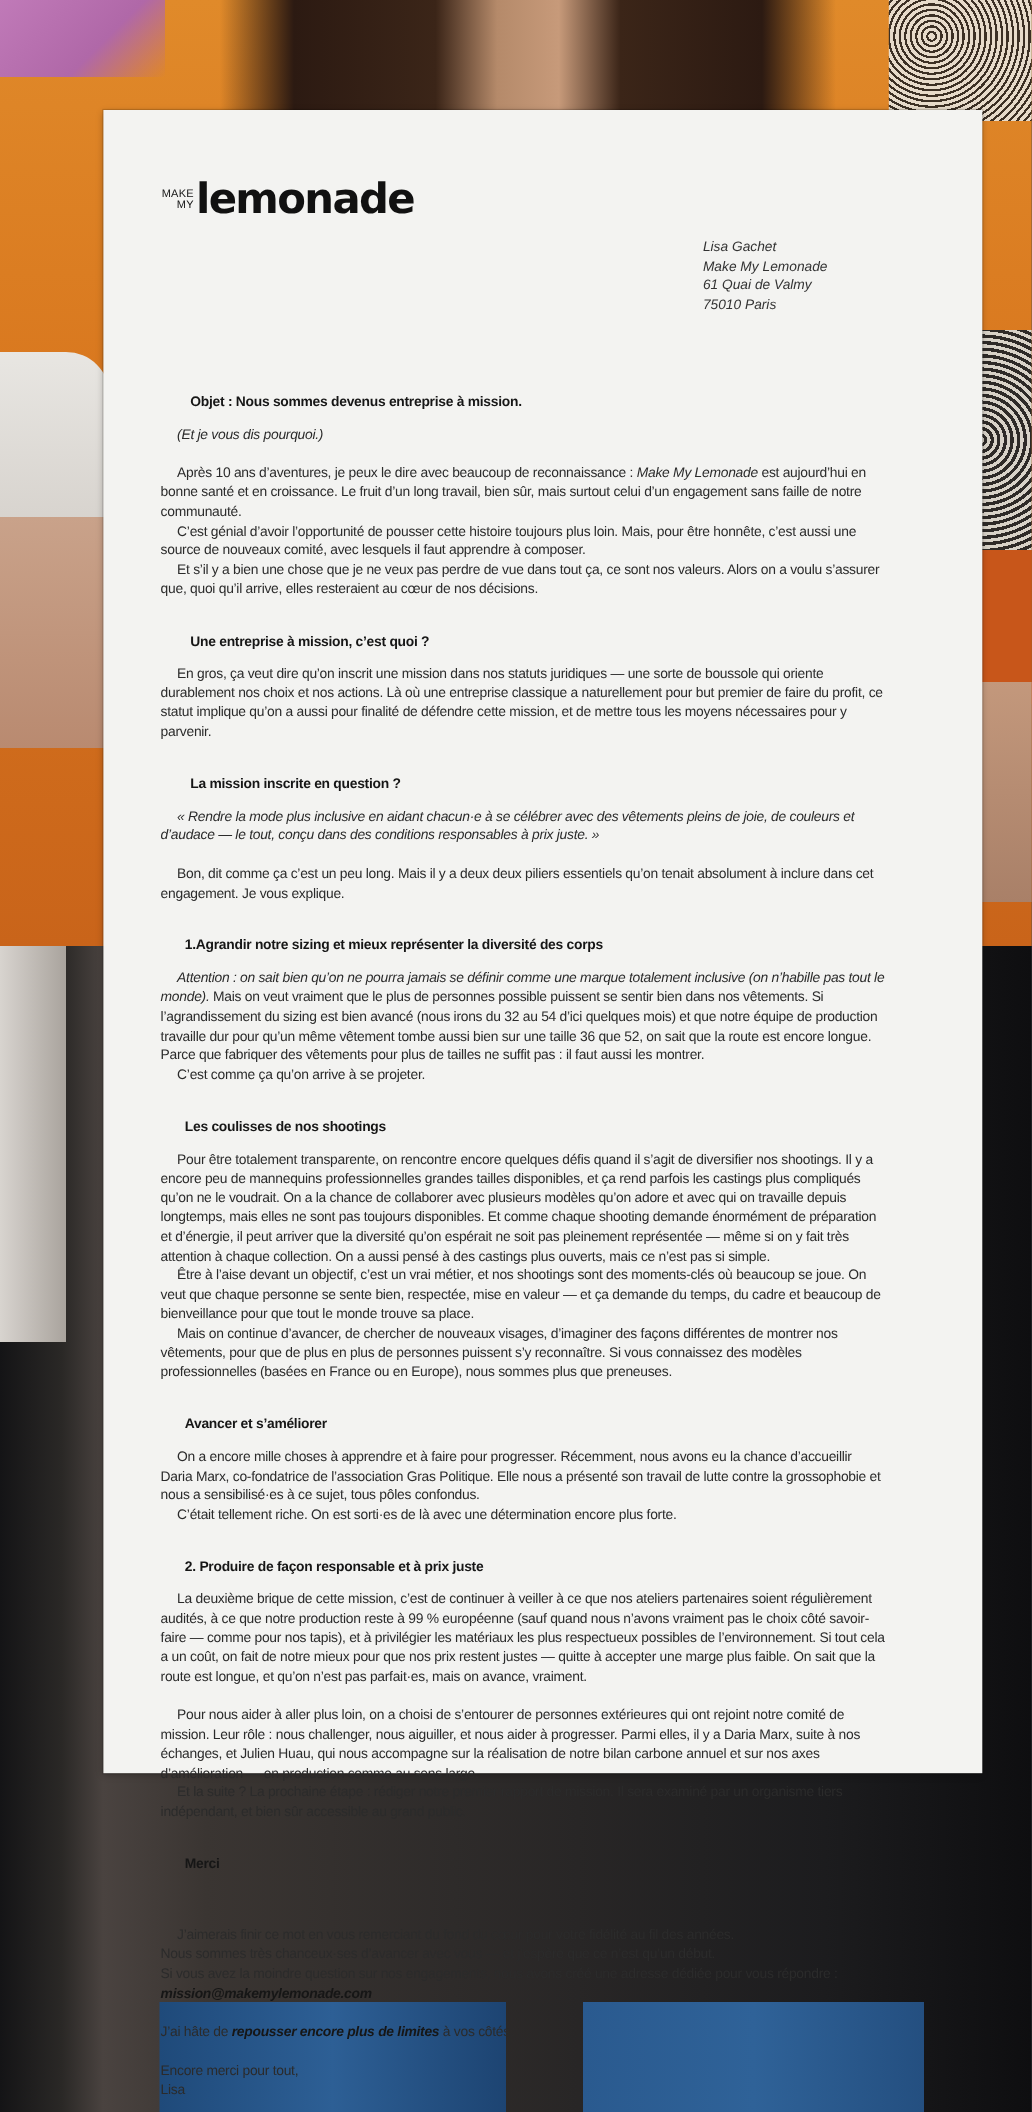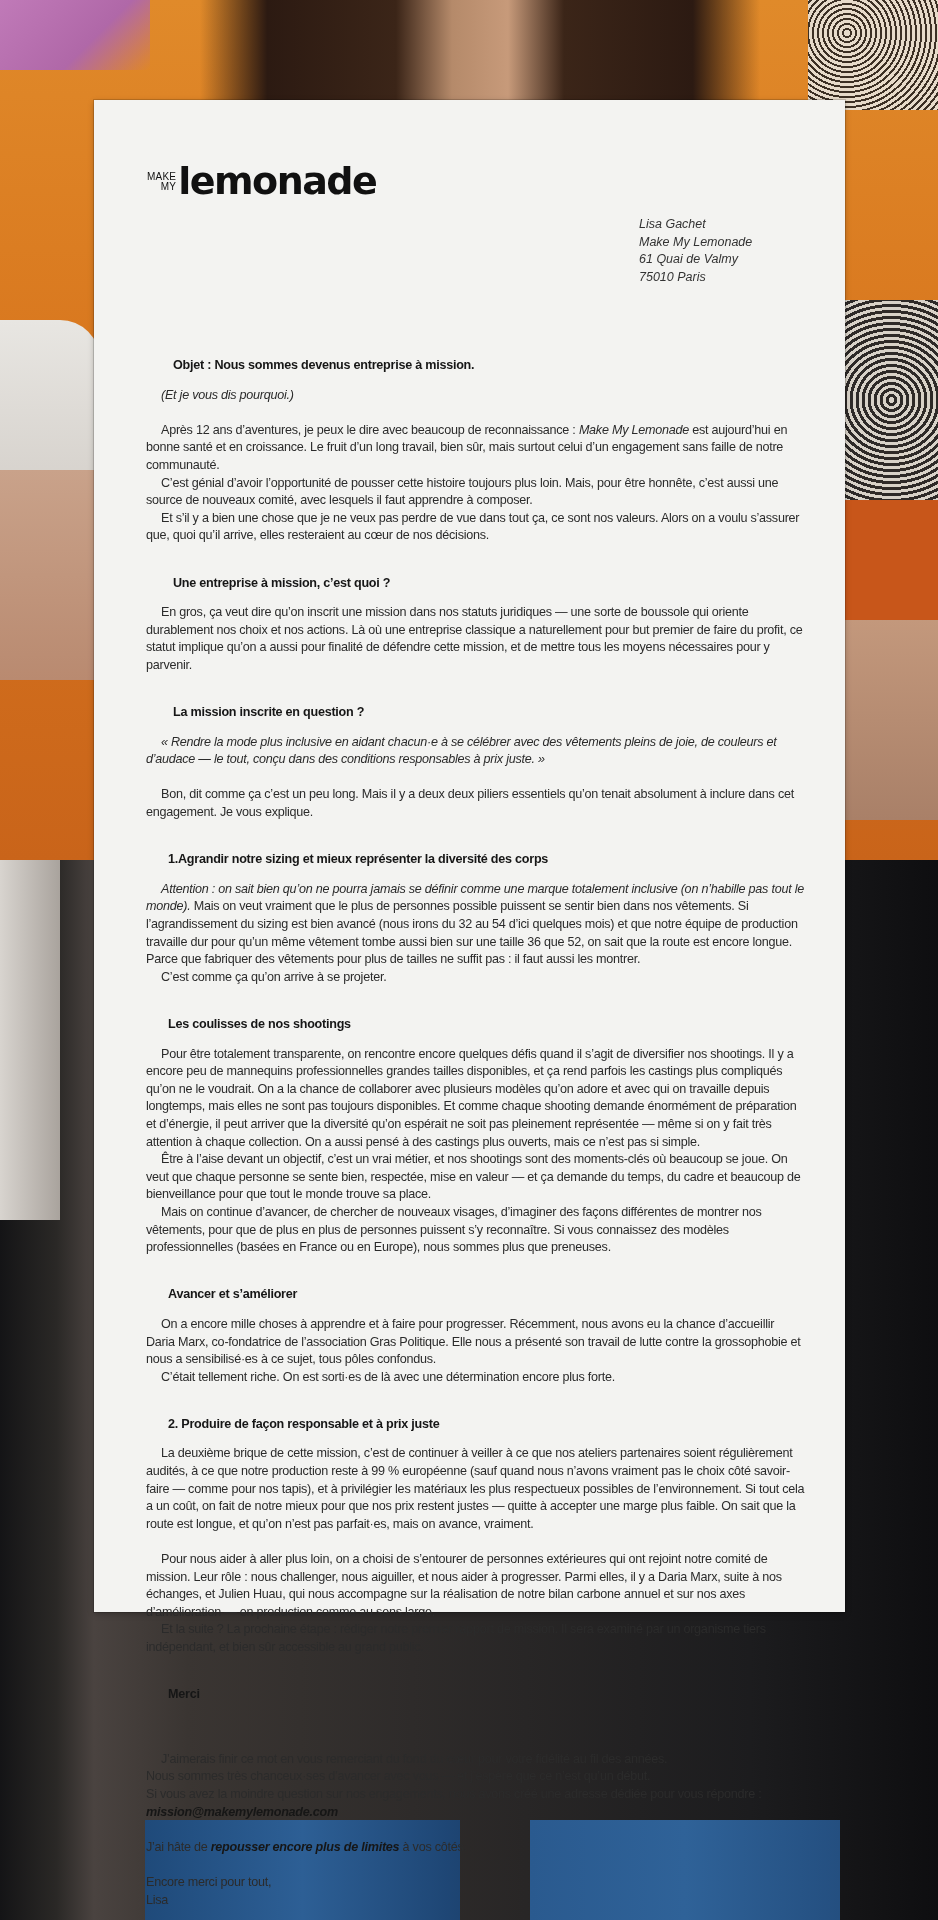--- a/index.html
+++ b/index.html
@@ -38,20 +38,21 @@
     .bg .jeans-left { position:absolute; left:145px; top:1820px; width:315px; height:100px;
       background: linear-gradient(90deg,#1f4a7a,#2d5f95 50%,#1d4472); }
     .bg .jeans-right { position:absolute; left:530px; top:1820px; width:310px; height:100px;
       background: linear-gradient(90deg,#2a5a8f,#2f6298 50%,#244f80); }
 
     
     .paper {
       position: absolute; left: 94px; top: 100px; width: 751px; height: 1512px;
       background: #f3f3f1;
       box-shadow: 0 0 0 1px rgba(0,0,0,0.15), 0 2px 6px rgba(0,0,0,0.25);
+      padding-left: 48px;
     }
     .logo { position: absolute; left: 53px; top: 62px; display: flex; align-items: flex-end; }
     .logo .small { font-family: "Liberation Sans", sans-serif; font-size: 10px; line-height: 10px;
       color: #111; letter-spacing: 0.2px; margin-right: 2px; padding-bottom: 8px; text-align: right; }
     .logo .big { font-family: "DejaVu Sans", sans-serif; font-weight: bold; font-size: 38px;
       line-height: 38px; color: #111; letter-spacing: -1.5px; }
     .address { position: absolute; left: 545px; top: 116px; font-style: italic;
       font-size: 12.5px; line-height: 17.5px; color: #333; }
 
     .body { position: absolute; left: 52px; top: 245px; width: 660px;
@@ -99,21 +100,21 @@
     <div>Make My Lemonade</div>
     <div>61 Quai de Valmy</div>
     <div>75010 Paris</div>
   </div>
 
   <div class="body">
     <div class="h">Objet : Nous sommes devenus entreprise à mission.</div>
     <div class="it" style="padding-left:15px">(Et je vous dis pourquoi.)</div>
     <div class="gap"></div>
 
-    <p><span>Après 12 ans d’aventures, je peux le dire avec beaucoup de reconnaissance : </span><span class="it">Make My Lemonade</span><span> est aujourd’hui en bonne santé et en croissance. Le fruit d’un long travail, bien sûr, mais surtout celui d’un engagement sans faille de notre communauté.</span></p>
+    <p><span>Après 10 ans d’aventures, je peux le dire avec beaucoup de reconnaissance : </span><span class="it">Make My Lemonade</span><span> est aujourd’hui en bonne santé et en croissance. Le fruit d’un long travail, bien sûr, mais surtout celui d’un engagement sans faille de notre communauté.</span></p>
     <p>C’est génial d’avoir l’opportunité de pousser cette histoire toujours plus loin. Mais, pour être honnête, c’est aussi une source de nouveaux comité, avec lesquels il faut apprendre à composer.</p>
     <p>Et s’il y a bien une chose que je ne veux pas perdre de vue dans tout ça, ce sont nos valeurs. Alors on a voulu s’assurer que, quoi qu’il arrive, elles resteraient au cœur de nos décisions.</p>
     <div class="gap"></div>
 
     <div class="h">Une entreprise à mission, c’est quoi ?</div>
     <p>En gros, ça veut dire qu’on inscrit une mission dans nos statuts juridiques — une sorte de boussole qui oriente durablement nos choix et nos actions. Là où une entreprise classique a naturellement pour but premier de faire du profit, ce statut implique qu’on a aussi pour finalité de défendre cette mission, et de mettre tous les moyens nécessaires pour y parvenir.</p>
     <div class="gap"></div>
 
     <div class="h">La mission inscrite en question ?</div>
     <p class="it">« Rendre la mode plus inclusive en aidant chacun·e à se célébrer avec des vêtements pleins de joie, de couleurs et d’audace — le tout, conçu dans des conditions responsables à prix juste. »</p>

